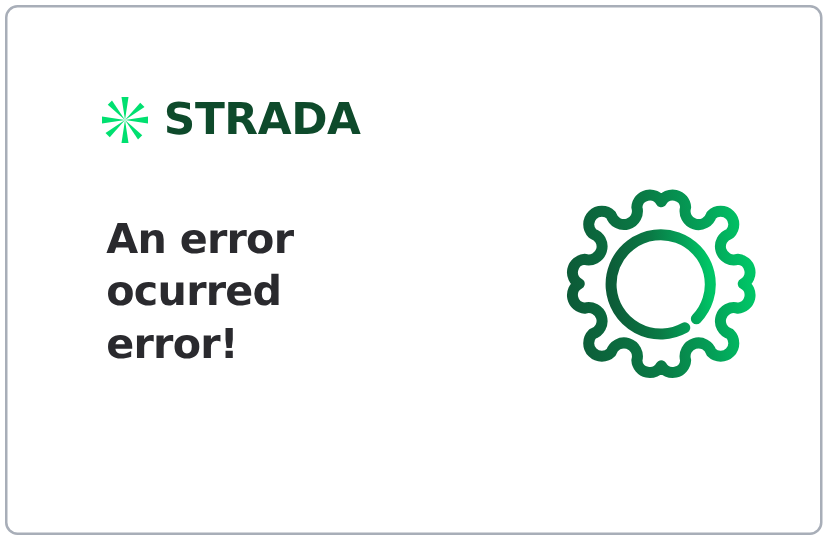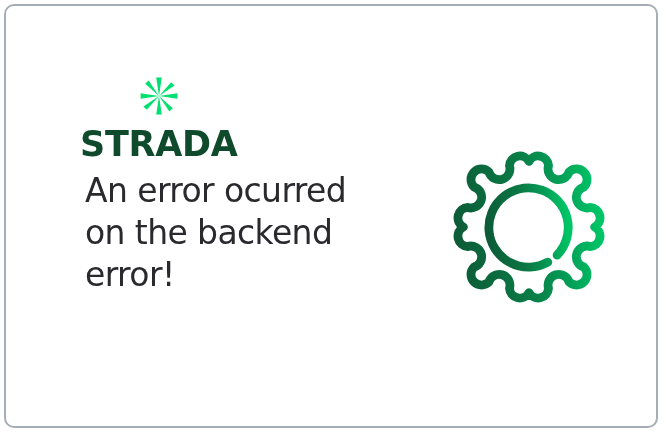--- a/index.html
+++ b/index.html
@@ -29,21 +29,20 @@
   }
 
   
   .brand {
     position: absolute;
     left: 74px;
     top: 70px;
     display: flex;
     align-items: center;
     gap: 11px;
-    flex-direction: column;
   }
   .brand-mark {
     width: 40px;
     height: 40px;
     display: block;
     flex: 0 0 auto;
   }
   .brand-word {
     font-family: "DejaVu Sans", sans-serif;
     font-size: 35px;
@@ -55,21 +54,21 @@
   }
 
   
   .message {
     position: absolute;
     left: 79px;
     top: 164px;
     width: 290px;
     font-family: "DejaVu Sans", sans-serif;
     font-size: 33px;
-    font-weight: 400;
+    font-weight: 700;
     line-height: 1.28;
     letter-spacing: -0.6px;
     color: #2a2a2e;
   }
 
   
   .gear {
     position: absolute;
     left: 443px;
     top: 141px;
@@ -97,21 +96,20 @@
           <polygon points="50,50 84.5,80.5 76,89"></polygon>
           <polygon points="50,50 15.5,19.5 24,11"></polygon>
         </g>
       </g>
     </svg>
     <div class="brand-word">STRADA</div>
   </div>
 
   <div class="message">
     <div>An error ocurred</div>
-    <div>on the backend</div>
     <div>error!</div>
   </div>
 
   <svg class="gear" viewBox="0 0 200 200" aria-hidden="true">
     <defs>
       <linearGradient id="gearGrad" x1="0" y1="0.55" x2="1" y2="0.45">
         <stop offset="0%" stop-color="#0c5c38"></stop>
         <stop offset="45%" stop-color="#0a7a45"></stop>
         <stop offset="75%" stop-color="#049f57"></stop>
         <stop offset="100%" stop-color="#00c566"></stop>

